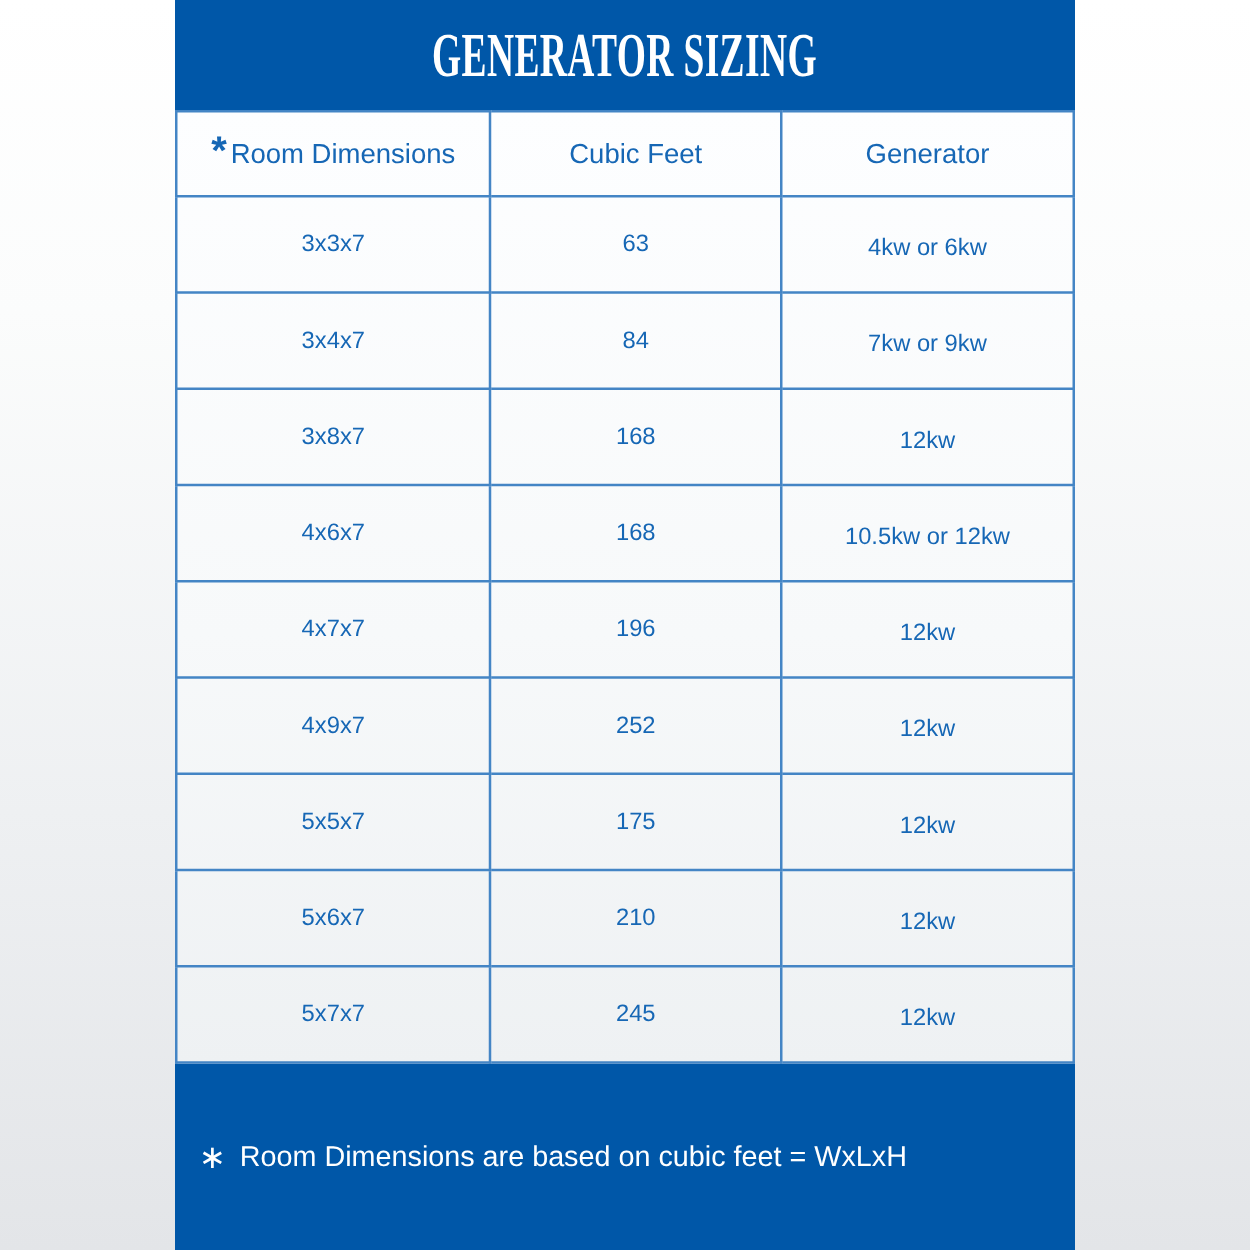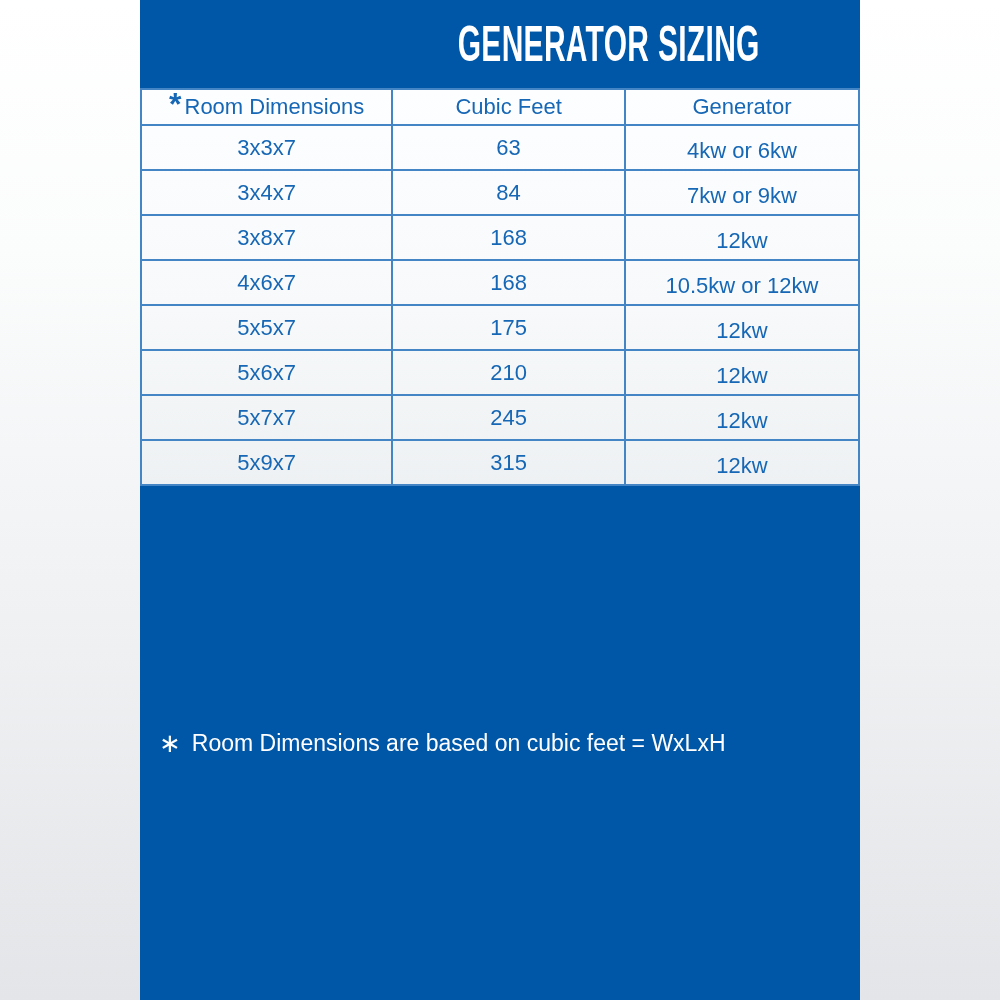--- a/index.html
+++ b/index.html
@@ -9,39 +9,39 @@
     font-family: "Liberation Sans", sans-serif;
   }
   .panel {
     position: absolute; left: 140px; top: 0;
     width: 720px; height: 1000px;
     background: #0057a8;
     display: flex; flex-direction: column;
   }
   .title-bar {
     flex: 0 0 88px; height: 88px;
-    display: flex; align-items: center; justify-content: flex-end;
+    display: flex; align-items: center; justify-content: center; font-family: Liberation Serif, serif;
   }
   .title {
     color: #ffffff; font-size: 50px; font-weight: bold;
     white-space: nowrap; letter-spacing: 0.5px;
     transform: scaleX(0.60); transform-origin: center;
   }
   .table-wrap {
     flex: 0 0 auto;
     background: linear-gradient(180deg, #fdfeff 0%, #f7f9fa 55%, #eef1f3 100%);
   }
   table { width: 100%; border-collapse: collapse; table-layout: fixed; }
   th, td {
     border: 2px solid #4485c5;
-    text-align: center; color: #1667b5; padding: 0;
+    text-align: center; color: #1667b5; padding: 16px;
     overflow: hidden; white-space: nowrap;
   }
   thead th { height: 34px; font-size: 22px; font-weight: normal; }
-  tbody td { height: 43px; font-size: 22px; }
+  tbody td { height: 43px; font-size: 19px; }
   .hdr-ast {
     font-size: 32px; font-weight: bold; line-height: 0;
     vertical-align: -1px; margin-right: 3px;
   }
   .genv { display: inline-block; transform: translateY(3px); }
   .footer {
     flex: 1 1 auto;
     display: flex; align-items: center;
     color: #ffffff; font-size: 23px; padding-left: 19px;
   }
@@ -85,39 +85,44 @@
           <td>3x8x7</td>
           <td>168</td>
           <td><span class="genv">12kw</span></td>
         </tr>
         <tr>
           <td>4x6x7</td>
           <td>168</td>
           <td><span class="genv">10.5kw or 12kw</span></td>
         </tr>
         <tr>
+          <td>4x7x7</td>
+          <td>196</td>
+          <td><span class="genv">12kw</span></td>
+        </tr>
+        <tr>
+          <td>4x9x7</td>
+          <td>252</td>
+          <td><span class="genv">12kw</span></td>
+        </tr>
+        <tr>
           <td>5x5x7</td>
           <td>175</td>
           <td><span class="genv">12kw</span></td>
         </tr>
         <tr>
           <td>5x6x7</td>
           <td>210</td>
           <td><span class="genv">12kw</span></td>
         </tr>
         <tr>
           <td>5x7x7</td>
           <td>245</td>
           <td><span class="genv">12kw</span></td>
         </tr>
-        <tr>
-          <td>5x9x7</td>
-          <td>315</td>
-          <td><span class="genv">12kw</span></td>
-        </tr>
       </tbody>
     </table>
   </div>
 
   <div class="footer">
     <span class="foot-ast">∗</span>
     <span>Room Dimensions are based on cubic feet = WxLxH</span>
   </div>
 
 </div>

